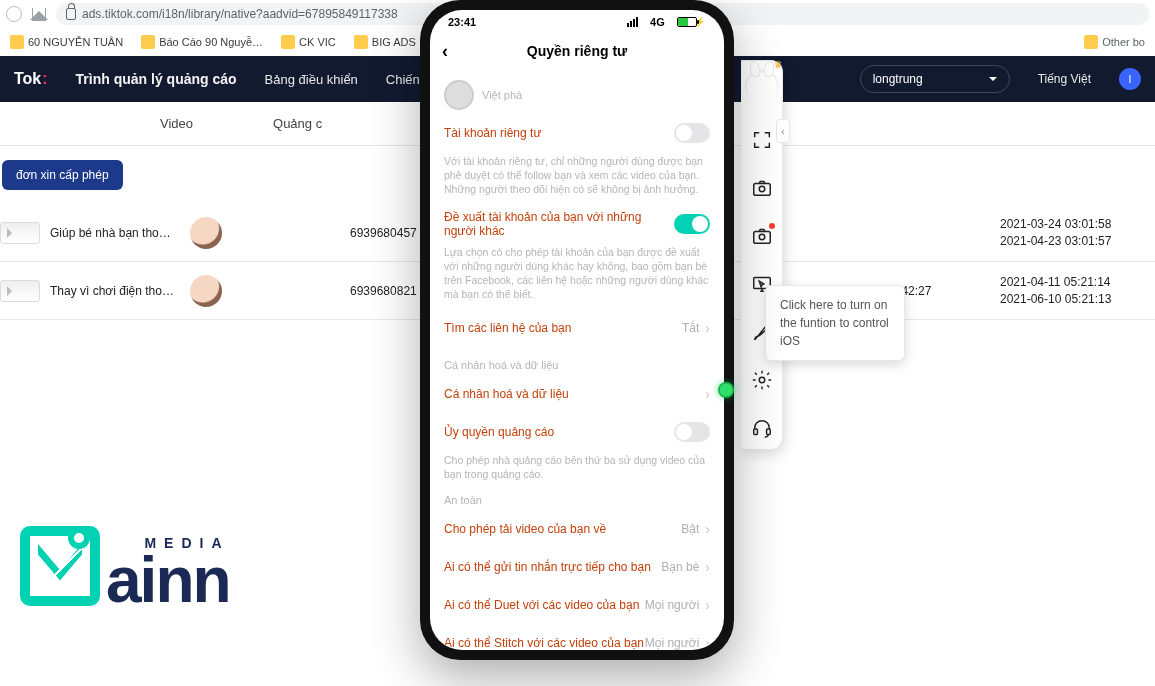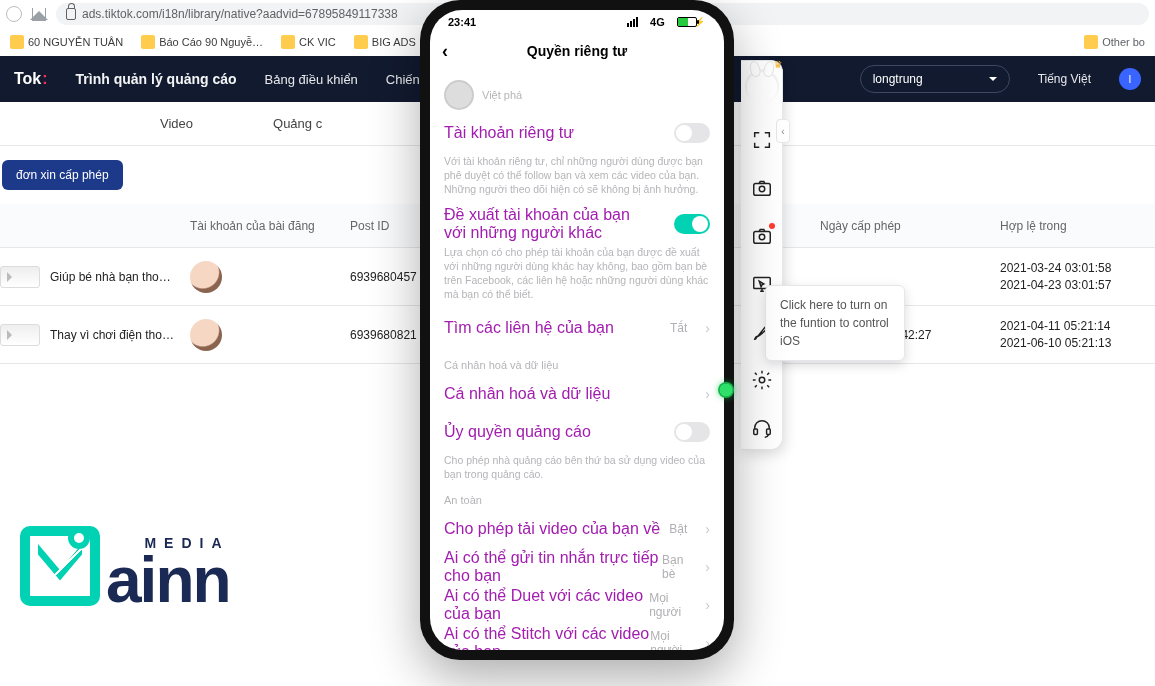--- a/index.html
+++ b/index.html
@@ -86,22 +86,22 @@
   .lightning{color:#27c93f;font-size:9px;margin-left:-14px;}
 
   .navbar{height:34px;display:flex;align-items:center;justify-content:center;position:relative;font-size:14px;font-weight:600;}
   .navbar .back{position:absolute;left:12px;font-size:18px;}
 
   .plist{flex:1;overflow:auto;padding:0 14px;font-size:12px;color:#111;}
   .sect{color:#b5b5b9;font-size:11px;margin:12px 0 4px;}
   .sect.first{display:flex;align-items:center;gap:8px;}
   .sect.first .pfp{width:30px;height:30px;border-radius:50%;background:radial-gradient(circle,#ddd 0 60%,#ccc 62% 100%);} 
   .row{display:flex;align-items:center;justify-content:space-between;min-height:38px;border-bottom:0;}
-  .row .lbl{color:#a21caf;font-size:16px;}
-  .row .val{color:#b0b0b4;font-size:12px;display:flex;align-items:center;gap:18px;}
+  .row .lbl{color:#c2410c;font-size:12px;}
+  .row .val{color:#b0b0b4;font-size:12px;display:flex;align-items:center;gap:6px;}
   .row .chev{color:#c9c9cd;font-size:14px;}
   .desc{color:#b5b5b9;font-size:10.5px;line-height:1.35;margin:2px 0 8px;}
   .toggle{width:36px;height:20px;border-radius:12px;background:#e5e5e8;position:relative;}
   .toggle::after{content:"";position:absolute;top:2px;left:2px;width:16px;height:16px;border-radius:50%;background:#fff;}
   .toggle.on{background:var(--teal);} .toggle.on::after{left:auto;right:2px;}
   .cursor{position:absolute;width:16px;height:16px;border-radius:50%;background:radial-gradient(circle,#2ee06a 0 55%,#17b44a 58% 100%);box-shadow:0 0 6px rgba(0,200,80,.6);left:718px;top:382px;z-index:20;}
 </style>
 </head>
 <body>
 
@@ -157,27 +157,20 @@
 
 <div class="subrow">
   <span class="tab">Video</span>
   <span class="tab">Quảng c</span>
 </div>
 
 <button class="permitbtn">đơn xin cấp phép</button>
 
 
 <div class="table">
-  <div class="thead">
-    <div class="th"></div>
-    <div class="th">Tài khoản của bài đăng</div>
-    <div class="th">Post ID</div>
-    <div class="th sort">Ngày cấp phép</div>
-    <div class="th">Hợp lệ trong</div>
-  </div>
   <div class="trow">
     <div class="vcell">
         <div class="vthumb"></div>
         <span>Giúp bé nhà bạn tho…</span>
       </div>
     <div>
         <div class="avimg"></div>
       </div>
     <div>6939680457</div>
     <div></div>

